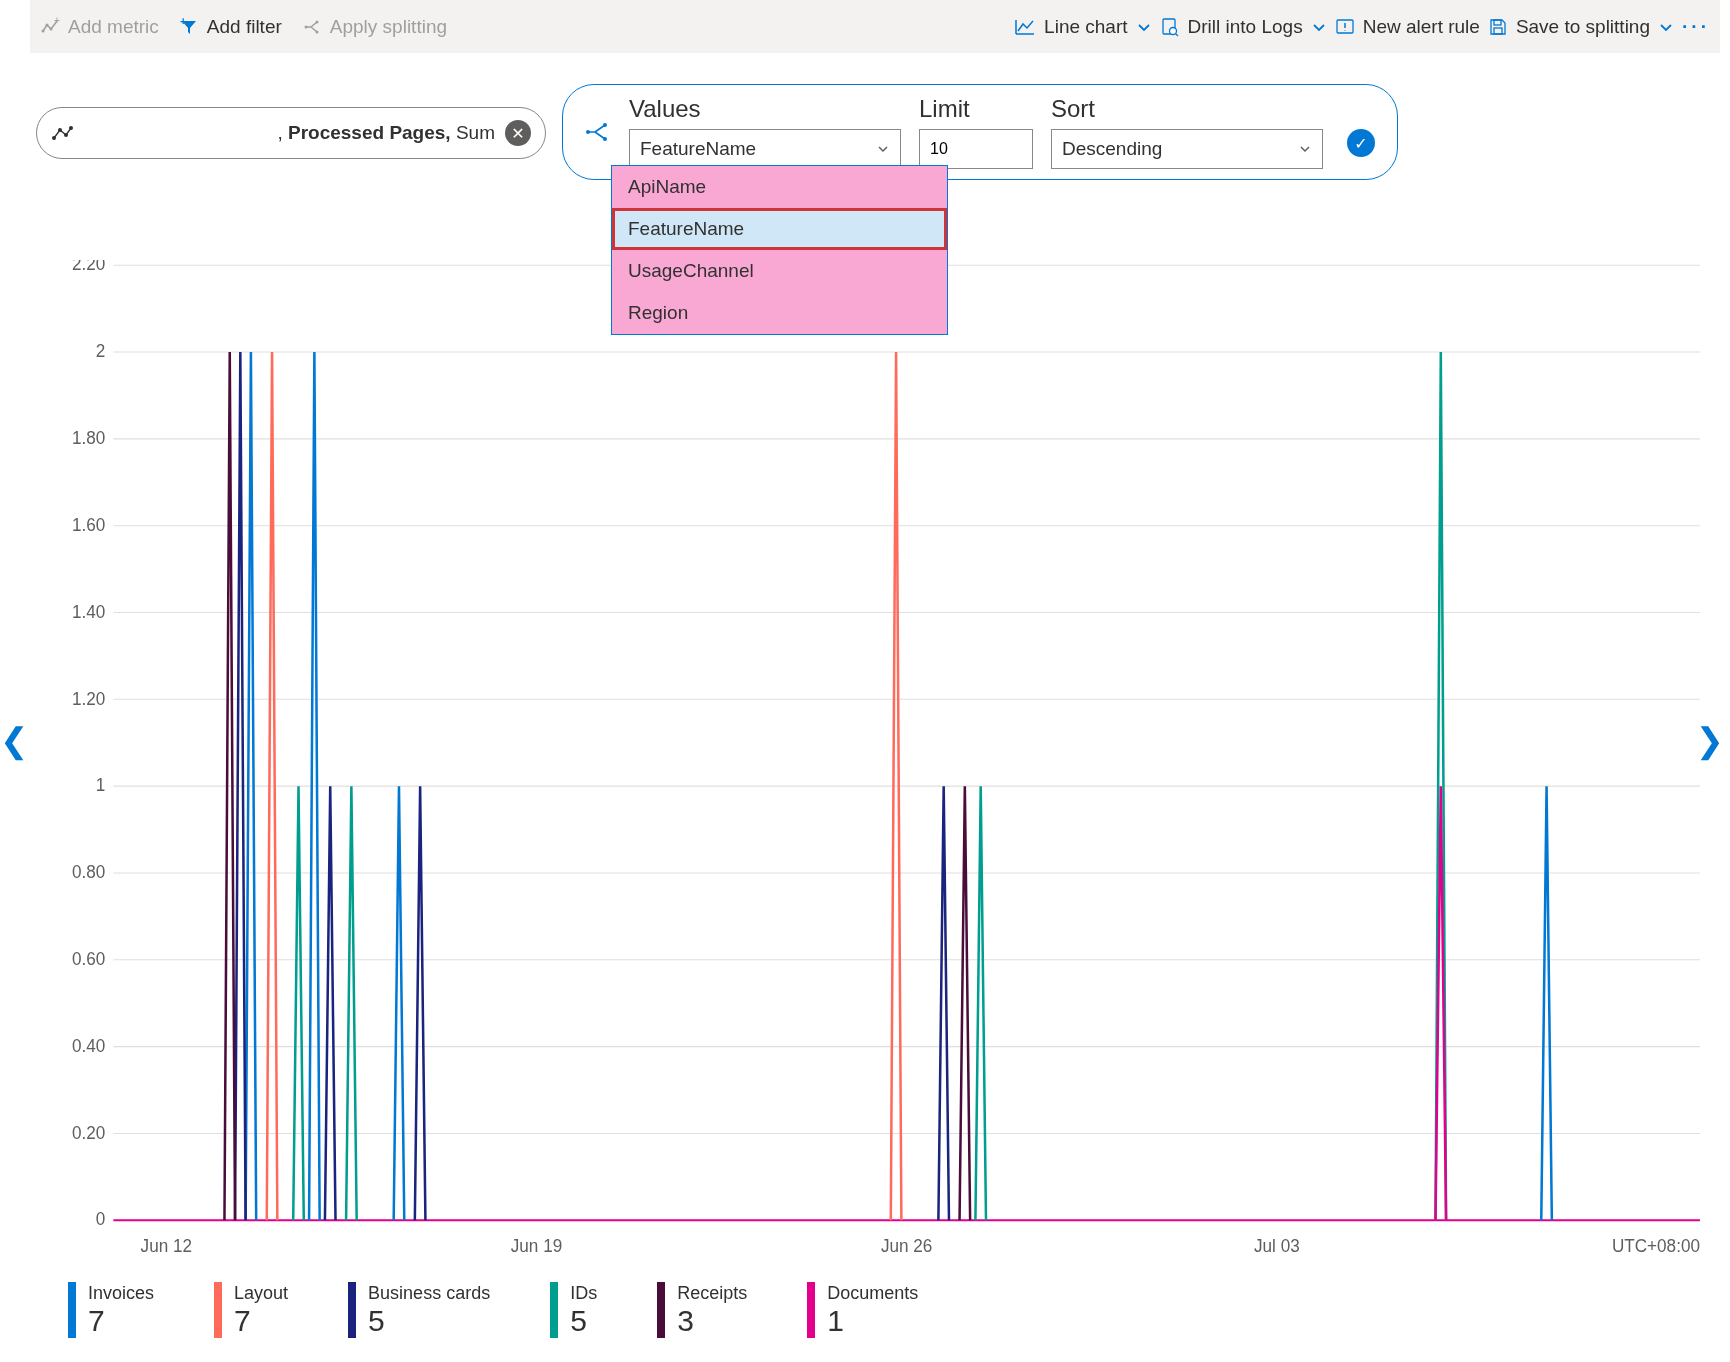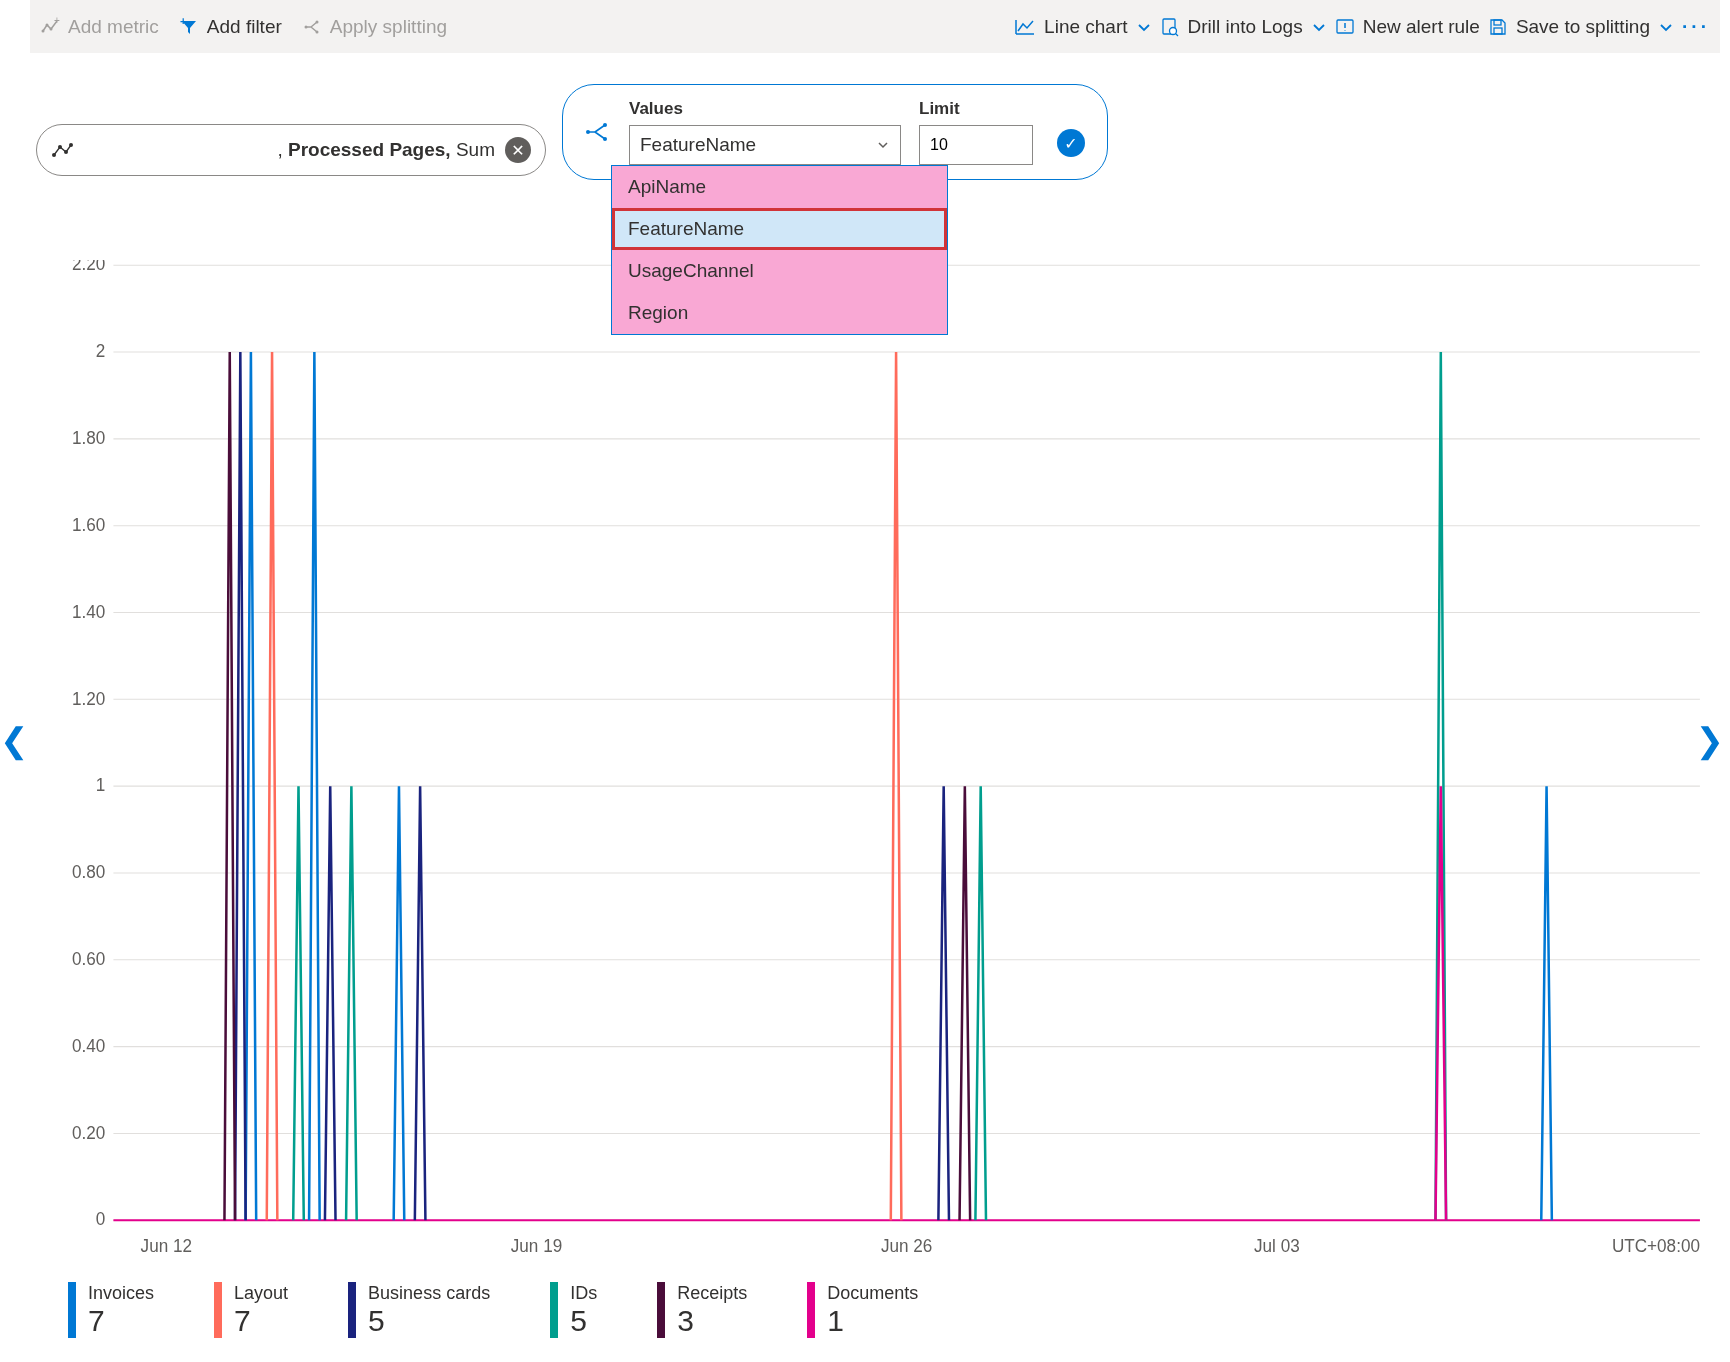--- a/index.html
+++ b/index.html
@@ -22,21 +22,21 @@
   .tb-btn .chev{color:var(--blue)}
   svg{display:block}
   .more{color:var(--blue);letter-spacing:3px;font-weight:bold;cursor:pointer}
   .pill{border:1px solid #8a8886;border-radius:26px;height:52px;display:flex;align-items:center;padding:0 14px;background:#fff}
   .pill .conn{color:#323130;width:22px;display:flex;justify-content:center}
   .pill .remove{width:26px;height:26px;border-radius:50%;background:#605e5c;color:#fff;display:flex;align-items:center;justify-content:center;font-size:16px;margin-left:10px;cursor:pointer}
 
   .split-group{border:1px solid var(--blue);border-radius:32px;height:96px;display:flex;align-items:center;padding:0 22px;gap:18px;position:absolute;left:562px;top:84px;background:#fff}
   .split-group .conn-icon{color:var(--blue)}
   .fld{display:flex;flex-direction:column;gap:6px}
-  .fld label{font-weight:700;font-size:17px}
+  .fld label{font-weight:400;font-size:24px}
   .sel{border:1px solid var(--border);height:40px;display:flex;align-items:center;justify-content:space-between;padding:0 10px;background:#fff;cursor:pointer;font-size:19px}
   .sel.values{width:272px}
   .inp{border:1px solid var(--border);height:40px;width:114px;padding:0 10px;font-size:16px}
   .sel.sort{width:272px}
   .ok-wrap{position:relative;align-self:center}
   .ok-badge2{width:28px;height:28px;border-radius:50%;background:var(--blue);color:#fff;display:flex;align-items:center;justify-content:center;font-size:16px;margin-left:6px}
 
   
   .dd{position:absolute;left:611px;top:165px;width:337px;border:1px solid var(--blue);background:#f9a8d4;z-index:5}
   .dd-item{padding:10px 16px;font-size:19px;cursor:pointer}
@@ -129,21 +129,21 @@
           </svg>
       <span>Save to splitting</span>
       <svg class="chev" width="16" height="16" viewBox="0 0 16 16">
             <path d="M3 6 L8 11 L13 6" stroke="#0078d4" stroke-width="1.8" fill="none"></path>
           </svg>
     </div>
     <div class="more">···</div>
   </div>
 </div>
 
-<div class="pill" style="position:absolute;left:36px;top:124px;width:510px">
+<div class="pill" style="position:absolute;left:36px;top:107px;width:510px">
   <span class="conn">
     <svg width="22" height="18" viewBox="0 0 22 18">
           <circle cx="3" cy="14" r="2" fill="#323130"></circle>
           <circle cx="9" cy="6" r="2" fill="#323130"></circle>
           <circle cx="15" cy="11" r="2" fill="#323130"></circle>
           <circle cx="20" cy="4" r="2" fill="#323130"></circle>
           <path d="M3 14 L9 6 L15 11 L20 4" stroke="#323130" stroke-width="1.3" fill="none"></path>
         </svg>
   </span>
   <span style="flex:1;text-align:right;font-size:19px">, <b>Processed Pages,</b> Sum</span>
@@ -164,20 +164,29 @@
     <div class="sel values">
       <span>FeatureName</span>
       <svg width="14" height="14" viewBox="0 0 14 14">
             <path d="M3 5 L7 9 L11 5" stroke="#605e5c" stroke-width="1.5" fill="none"></path>
           </svg>
     </div>
   </div>
   <div class="fld">
     <label>Limit</label>
     <input class="inp" value="10" style="">
+  </div>
+  <div class="fld">
+    <label>Sort</label>
+    <div class="sel sort">
+      <span>Descending</span>
+      <svg width="14" height="14" viewBox="0 0 14 14">
+            <path d="M3 5 L7 9 L11 5" stroke="#605e5c" stroke-width="1.5" fill="none"></path>
+          </svg>
+    </div>
   </div>
   <div class="ok-wrap" style="margin-top:22px">
     <div class="ok-badge2">✓</div>
   </div>
 </div>
 
 <div class="dd">
 
 <div class="dd-item">ApiName</div>
       <div class="dd-item selected">FeatureName</div>

